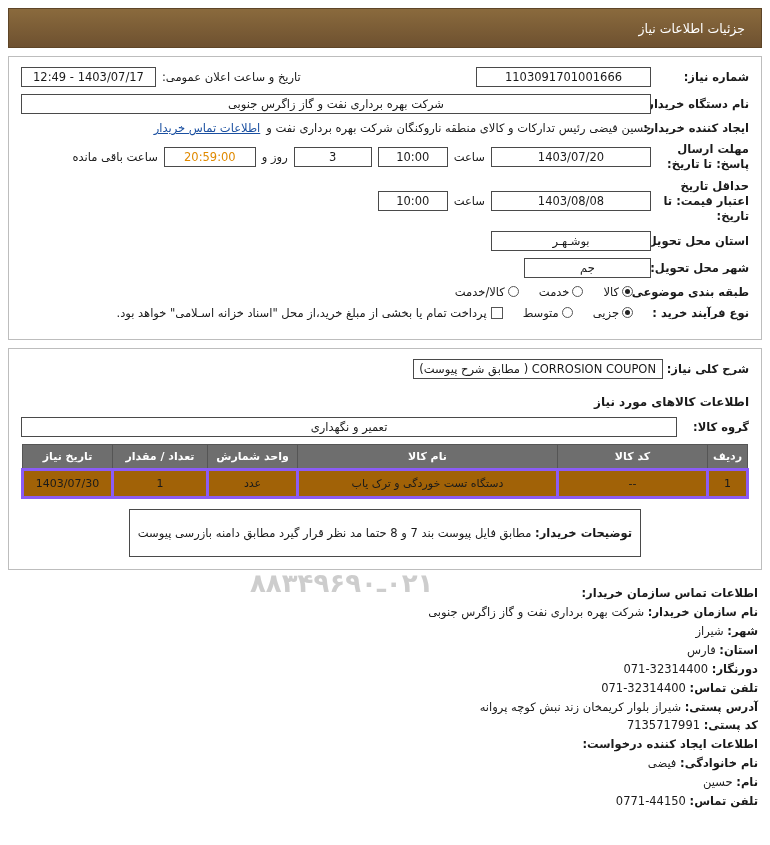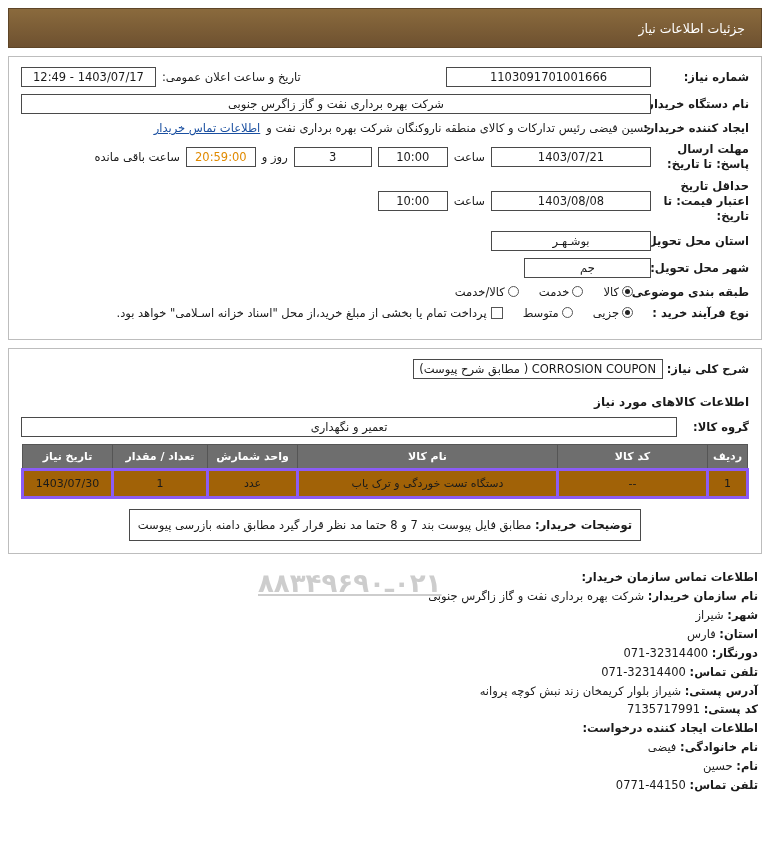--- a/index.html
+++ b/index.html
@@ -144,95 +144,94 @@
   }
   table.items td {
     border: 3px solid #8b5cf6;
     padding: 6px 4px;
     text-align: center;
     background: #a16207;
   }
 
   .note {
     border: 1px solid #4a4a4a;
-    padding: 8px 8px;
+    padding: 16px 8px;
     display: inline-block;
     margin-top: 10px;
     font-size: 11.5px;
   }
   .note b { font-weight: bold; }
 
   
   .contact {
     margin: 4px 8px 10px 8px;
     padding: 6px 4px 0 4px;
     font-size: 11.5px;
     line-height: 1.65;
     position: relative;
     z-index: 2;
   }
   .contact .k { font-weight: bold; }
   .contact .hline { margin: 0; }
 
   .phonewm {
     position: absolute;
-    left: 258px;
+    left: 250px;
     top: 560px;
     font-size: 26px;
     color: rgba(90,90,90,0.30);
     font-weight: bold;
     letter-spacing: 1px;
     z-index: 1;
     pointer-events: none;
-    text-decoration: underline;
   }
 </style>
 </head>
 <body>
 
 <div class="page">
 
   <div class="watermark">
     <span>ParsNamadData</span>
     <span class="small">پایگاه اطلاع رسانی مناقصات و مزایدات</span>
   </div>
 
   <div class="titlebar">
     <span>جزئیات اطلاعات نیاز</span>
   </div>
 
   <div class="panel">
 
     <div class="row">
       <span class="lbl w1">شماره نیاز:</span>
-      <span class="box" style="width:205px">1103091701001666</span>
+      <span class="box" style="width:175px">1103091701001666</span>
       <span style="flex:1"></span>
       <span class="plain">تاریخ و ساعت اعلان عمومی:</span>
       <span class="box" style="width:135px">1403/07/17 - 12:49</span>
     </div>
 
     <div class="row">
       <span class="lbl w1">نام دستگاه خریدار:</span>
       <span class="box grow">شرکت بهره برداری نفت و گاز زاگرس جنوبی</span>
     </div>
 
     <div class="row">
       <span class="lbl w1">ایجاد کننده خریدار:</span>
       <span class="plain">حسین فیضی رئیس تدارکات و کالای منطقه ناروکنگان شرکت بهره برداری نفت و</span>
       <span class="plain link">اطلاعات تماس خریدار</span>
     </div>
 
     <div class="row">
       <span class="lbl w1" style="white-space:normal;line-height:1.3">مهلت ارسال پاسخ: تا تاریخ:</span>
-      <span class="box" style="width:160px">1403/07/21</span>
+      <span class="box" style="width:160px">1403/07/20</span>
       <span class="plain">ساعت</span>
       <span class="box" style="width:70px">10:00</span>
       <span class="box" style="width:78px">3</span>
       <span class="plain">روز و</span>
-      <span class="box orange" style="width:70px">20:59:00</span>
+      <span class="box orange" style="width:92px">20:59:00</span>
       <span class="plain">ساعت باقی مانده</span>
     </div>
 
     <div class="row">
       <span class="lbl w1" style="white-space:normal;line-height:1.3">حداقل تاریخ اعتبار قیمت: تا تاریخ:</span>
       <span class="box" style="width:160px">1403/08/08</span>
       <span class="plain">ساعت</span>
       <span class="box" style="width:70px">10:00</span>
     </div>
 

